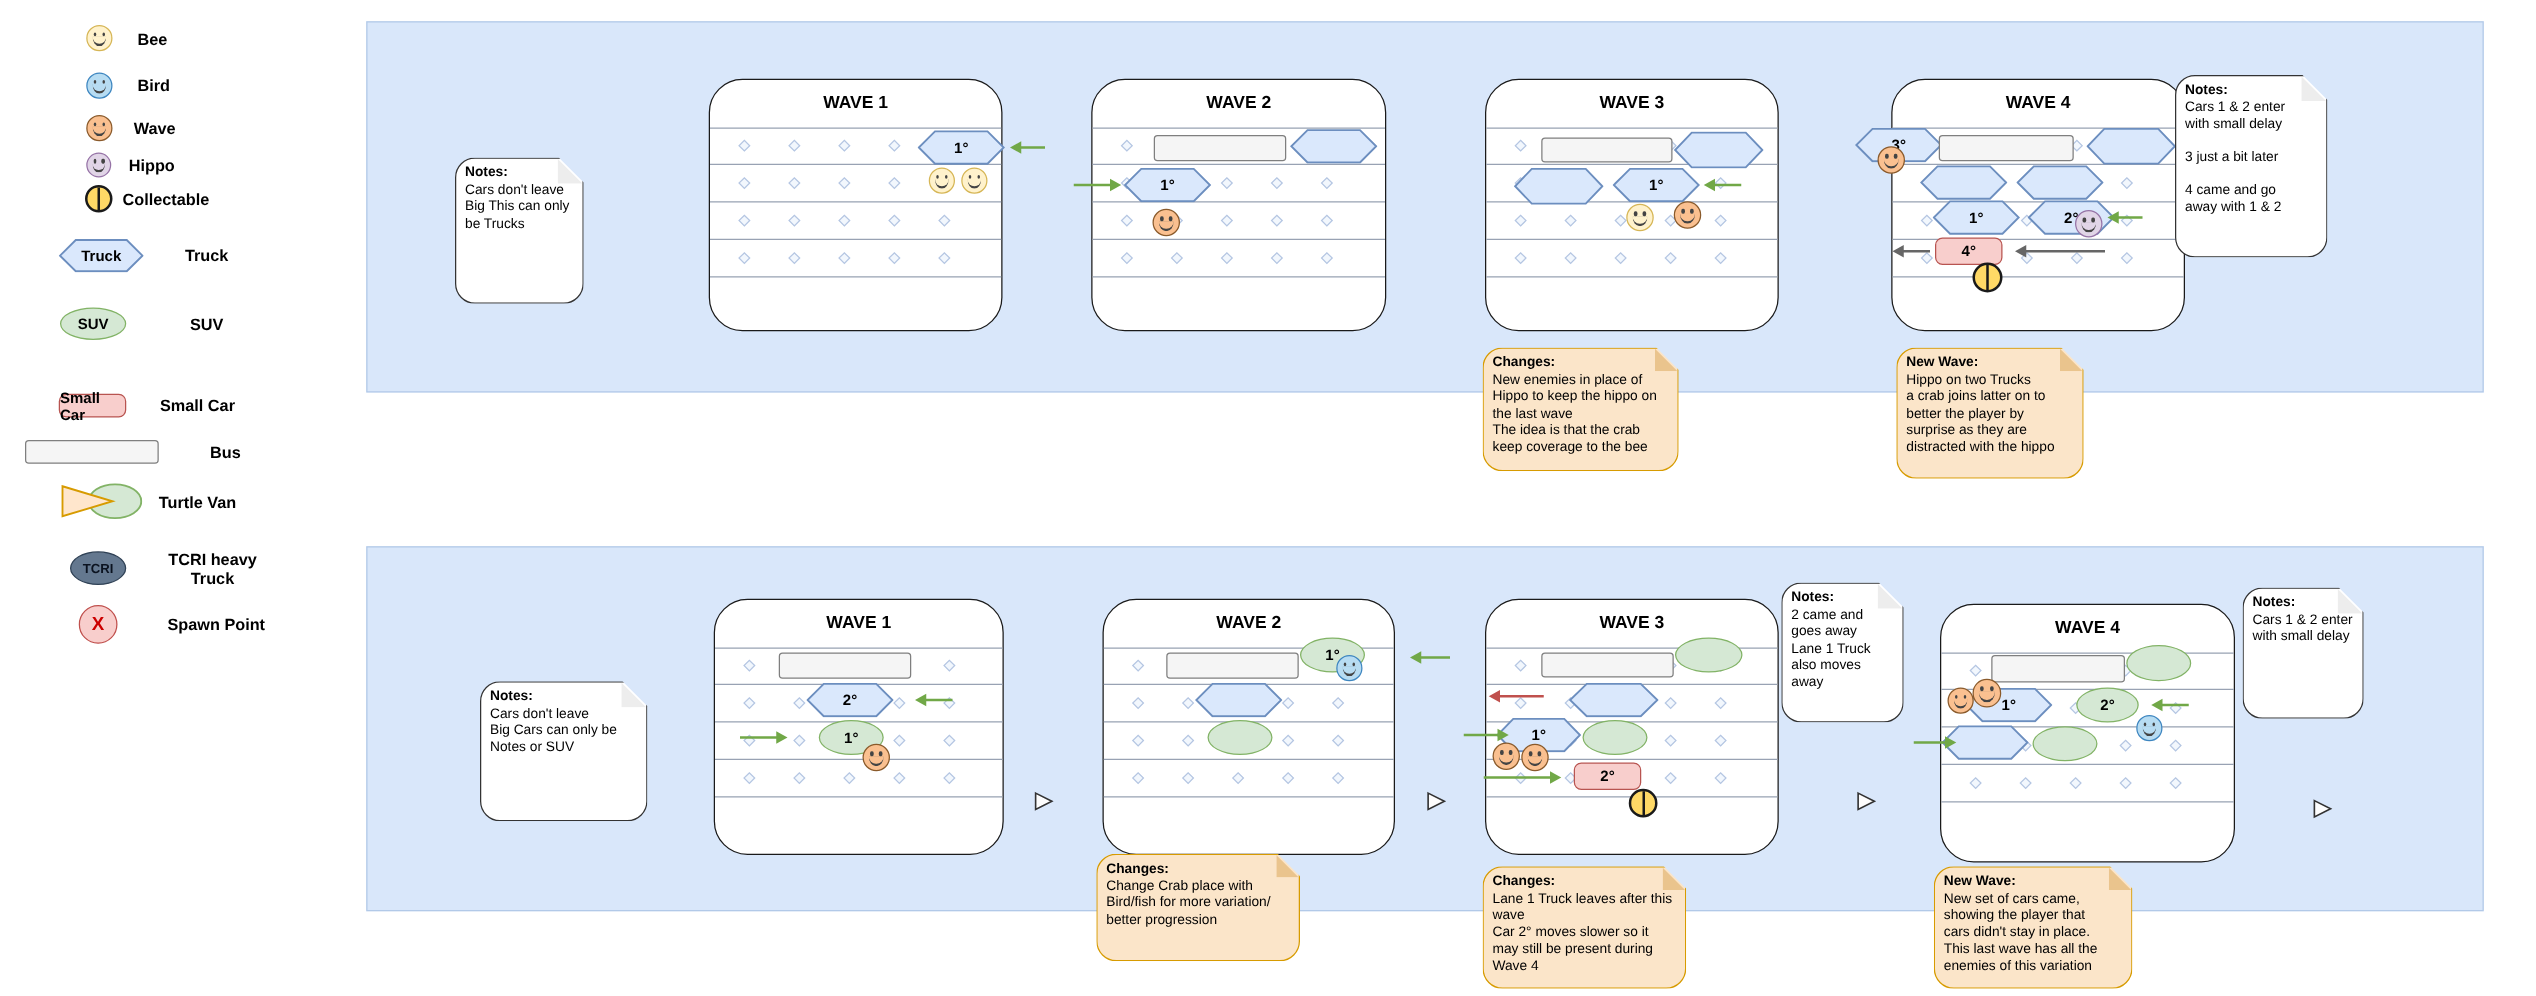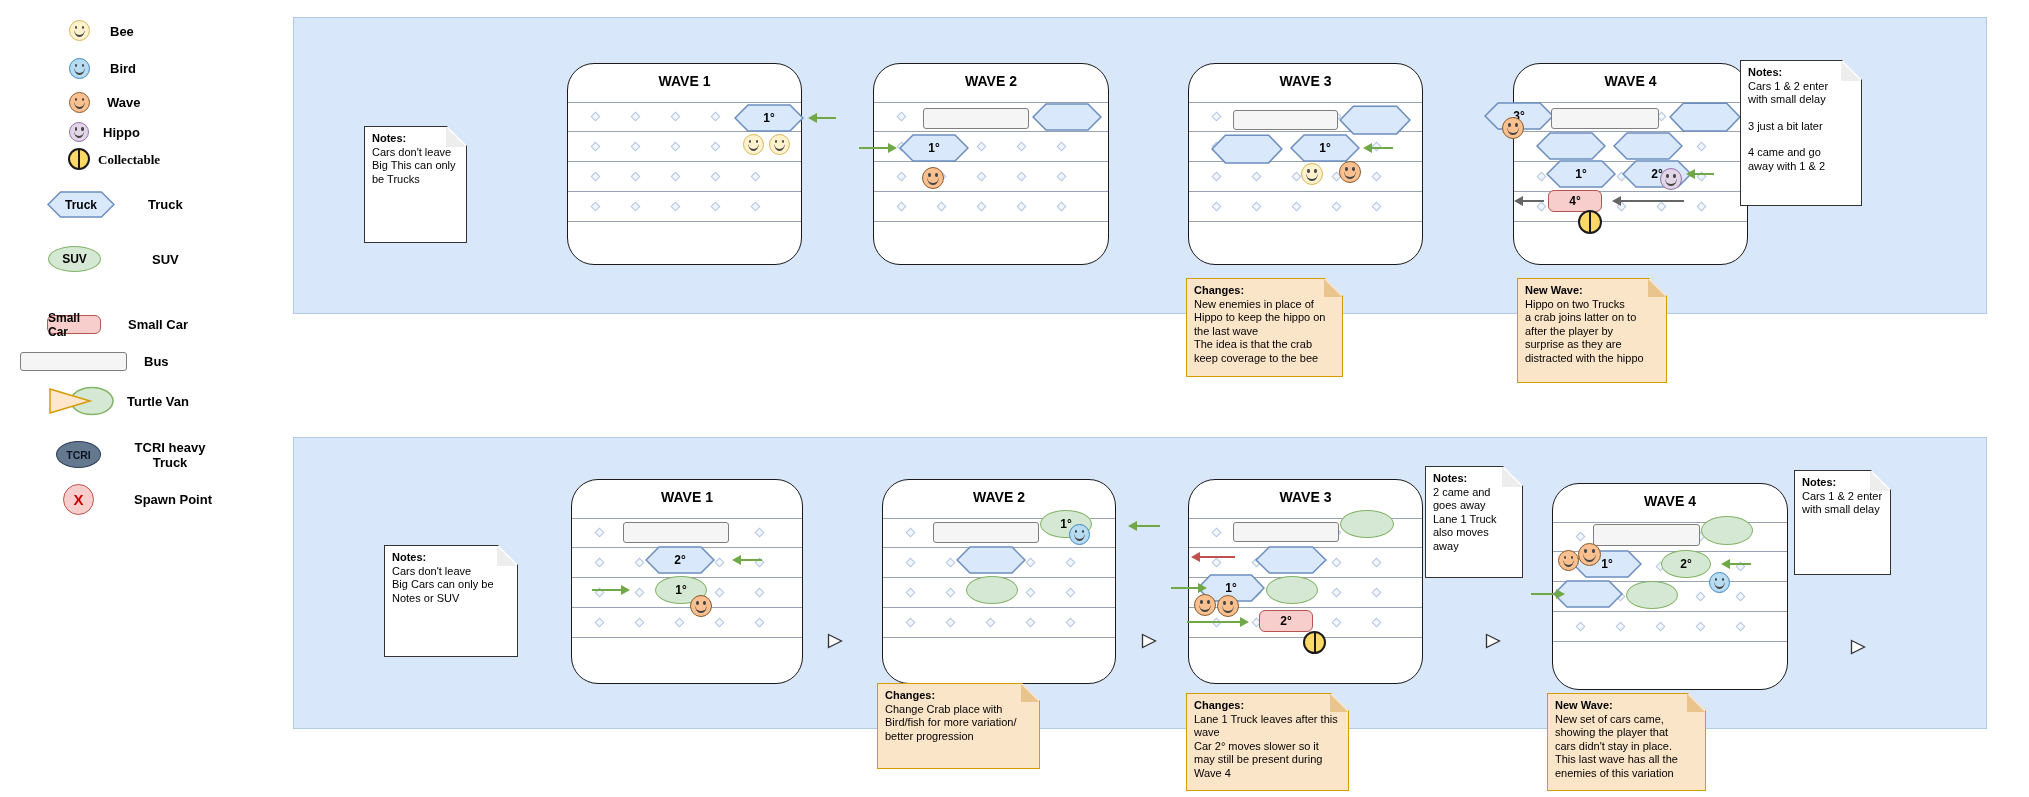--- a/index.html
+++ b/index.html
@@ -19,21 +19,21 @@
   .coin{border-radius:50%;border:2px solid;}
   .coin-line{position:absolute;left:50%;top:0;bottom:0;width:2px;margin-left:-1px;background:#1a1a1a;}
   .shape-label{position:absolute;inset:0;display:flex;align-items:center;justify-content:center;font-weight:bold;font-size:12px;color:#000;}
   .smiley{position:absolute;border-radius:50%;border:1.5px solid;box-sizing:border-box;}
   .eye{position:absolute;top:24%;width:13%;height:19%;border-radius:50%;background:#444;}
   .eye-l{left:25%;}.eye-r{right:25%;}
   .mouth{position:absolute;left:20%;right:20%;bottom:15%;height:32%;border-bottom:2px solid #444;border-radius:0 0 50% 50%/0 0 100% 100%;}
   .arrow{position:absolute;height:10px;}
   .arrow .line{position:absolute;top:4px;height:2px;}
   .arrow .head{position:absolute;top:0;width:0;height:0;border-top:5px solid transparent;border-bottom:5px solid transparent;}
-  .note{position:absolute;padding:5px 6px 4px 7px;font-size:11px;line-height:13.5px;box-sizing:border-box;}
+  .note{position:absolute;padding:5px 6px 4px 7px;font-size:11px;line-height:13.5px;box-sizing:border-box;border-radius:16px;}
   .note .fold{position:absolute;top:0;right:0;}
   .sticky{clip-path:polygon(0 0,calc(100% - 18px) 0,100% 18px,100% 100%,0 100%);}
   .sticky .fold{width:18px;height:18px;clip-path:polygon(0 0,100% 100%,0 100%);}
   .paper{clip-path:polygon(0 0,calc(100% - 20px) 0,100% 20px,100% 100%,0 100%);}
   .paper .fold{width:20px;height:20px;clip-path:polygon(0 0,100% 100%,0 100%);}
   .note-title{font-weight:bold;}
   .note-line{min-height:13px;white-space:nowrap;}
   .legend-label{position:absolute;font-weight:bold;font-size:13px;line-height:15px;white-space:pre-line;}
   .tcri{border-radius:50%;display:flex;align-items:center;justify-content:center;font-weight:bold;font-size:10.5px;border:1.5px solid;}
   .spawn{border-radius:50%;display:flex;align-items:center;justify-content:center;font-weight:bold;font-size:15px;border:1.5px solid;}
@@ -63,35 +63,35 @@
     <div class="legend-label" style="position: absolute; left: 107px; top: 95px;">Wave</div>
     <div class="smiley" style="position: absolute; left: 69px; top: 122px; width: 20px; height: 20px; background: rgb(225, 213, 231); border-color: rgb(150, 115, 166);">
       <div class="eye eye-l"></div>
       <div class="eye eye-r"></div>
       <div class="mouth"></div>
     </div>
     <div class="legend-label" style="position: absolute; left: 103px; top: 125px;">Hippo</div>
     <div class="coin" style="position: absolute; left: 68px; top: 148px; width: 22px; height: 22px; background: rgb(255, 217, 102); border-color: rgb(26, 26, 26);">
       <div class="coin-line"></div>
     </div>
-    <div class="legend-label" style="position: absolute; left: 98px; top: 152px; font-family: Liberation Serif, serif;">Collectable</div>
+    <div class="legend-label" style="position: absolute; left: 98px; top: 152px;">Collectable</div>
     <div class="entity" style="position: absolute; left: 47px; top: 191px; width: 68px; height: 27px;"><svg width="100%" height="100%" viewBox="0 0 100 40" preserveAspectRatio="none">
         <polygon points="20,1.5 80,1.5 98.5,20 80,38.5 20,38.5 1.5,20" fill="#dae8fc" stroke="#6c8ebf" stroke-width="1.5" vector-effect="non-scaling-stroke"></polygon>
       </svg><span class="shape-label">Truck</span></div>
     <div class="legend-label" style="position: absolute; left: 148px; top: 197px;">Truck</div>
     <div class="suv" style="position: absolute; left: 48px; top: 246px; width: 53px; height: 26px; background: rgb(213, 232, 212); border-color: rgb(130, 179, 102);">
       <span class="shape-label">SUV</span>
     </div>
     <div class="legend-label" style="position: absolute; left: 152px; top: 252px;">SUV</div>
     <div class="car" style="position: absolute; left: 47px; top: 315px; width: 54px; height: 19px; background: rgb(248, 206, 204); border-color: rgb(184, 84, 80);">
       <span class="shape-label">Small Car</span>
     </div>
     <div class="legend-label" style="position: absolute; left: 128px; top: 317px;">Small Car</div>
     <div class="bus" style="position: absolute; left: 20px; top: 352px; width: 107px; height: 19px; background: rgb(245, 245, 245); border-color: rgb(127, 127, 127);"></div>
-    <div class="legend-label" style="position: absolute; left: 144px; top: 354px;">Bus</div>
+    <div class="legend-label" style="position: absolute; left: 168px; top: 354px;">Bus</div>
     <div class="entity" style="position: absolute; left: 48px; top: 386px; width: 66px; height: 30px;"><svg width="100%" height="100%" viewBox="0 0 66 30">
         <ellipse cx="44" cy="15" rx="21" ry="13.5" fill="#d5e8d4" stroke="#82b366" stroke-width="1.5"></ellipse>
         <polygon points="2,3 42,15 2,27" fill="#ffe6cc" stroke="#d79b00" stroke-width="1.5"></polygon>
       </svg></div>
     <div class="legend-label" style="position: absolute; left: 127px; top: 394px;">Turtle Van</div>
     <div class="tcri" style="position: absolute; left: 56px; top: 441px; width: 45px; height: 27px; background: rgb(100, 120, 143); border-color: rgb(47, 65, 85); color: rgb(11, 19, 32);">
       <span class="" style="position: static;">TCRI</span>
     </div>
     <div class="legend-label" style="position: absolute; left: 130px; top: 440px; width: 80px; text-align: center;">TCRI heavy
 Truck</div>
@@ -330,21 +330,21 @@
       <div class="note-line">Hippo to keep the hippo on</div>
       <div class="note-line">the last wave</div>
       <div class="note-line">The idea is that the crab</div>
       <div class="note-line">keep coverage to the bee</div>
     </div>
     <div class="note sticky" style="position: absolute; left: 1517px; top: 278px; width: 150px; height: 105px; background: rgb(251, 229, 201); border: 1.5px solid rgb(215, 155, 0);">
       <div class="fold" style="background: rgb(234, 196, 141);"></div>
       <div class="note-title">New Wave:</div>
       <div class="note-line">Hippo on two Trucks</div>
       <div class="note-line">a crab joins latter on to</div>
-      <div class="note-line">after the player by</div>
+      <div class="note-line">better the player by</div>
       <div class="note-line">surprise as they are</div>
       <div class="note-line">distracted with the hippo</div>
     </div>
     <div class="note paper" style="position: absolute; left: 1740px; top: 60px; width: 122px; height: 146px; background: rgb(255, 255, 255); border: 1.5px solid rgb(51, 51, 51);">
       <div class="fold" style="background: rgb(237, 237, 237);"></div>
       <div class="note-title">Notes:</div>
       <div class="note-line">Cars 1 &amp; 2 enter</div>
       <div class="note-line">with small delay</div>
       <div class="note-line"></div>
       <div class="note-line">3 just a bit later</div>

